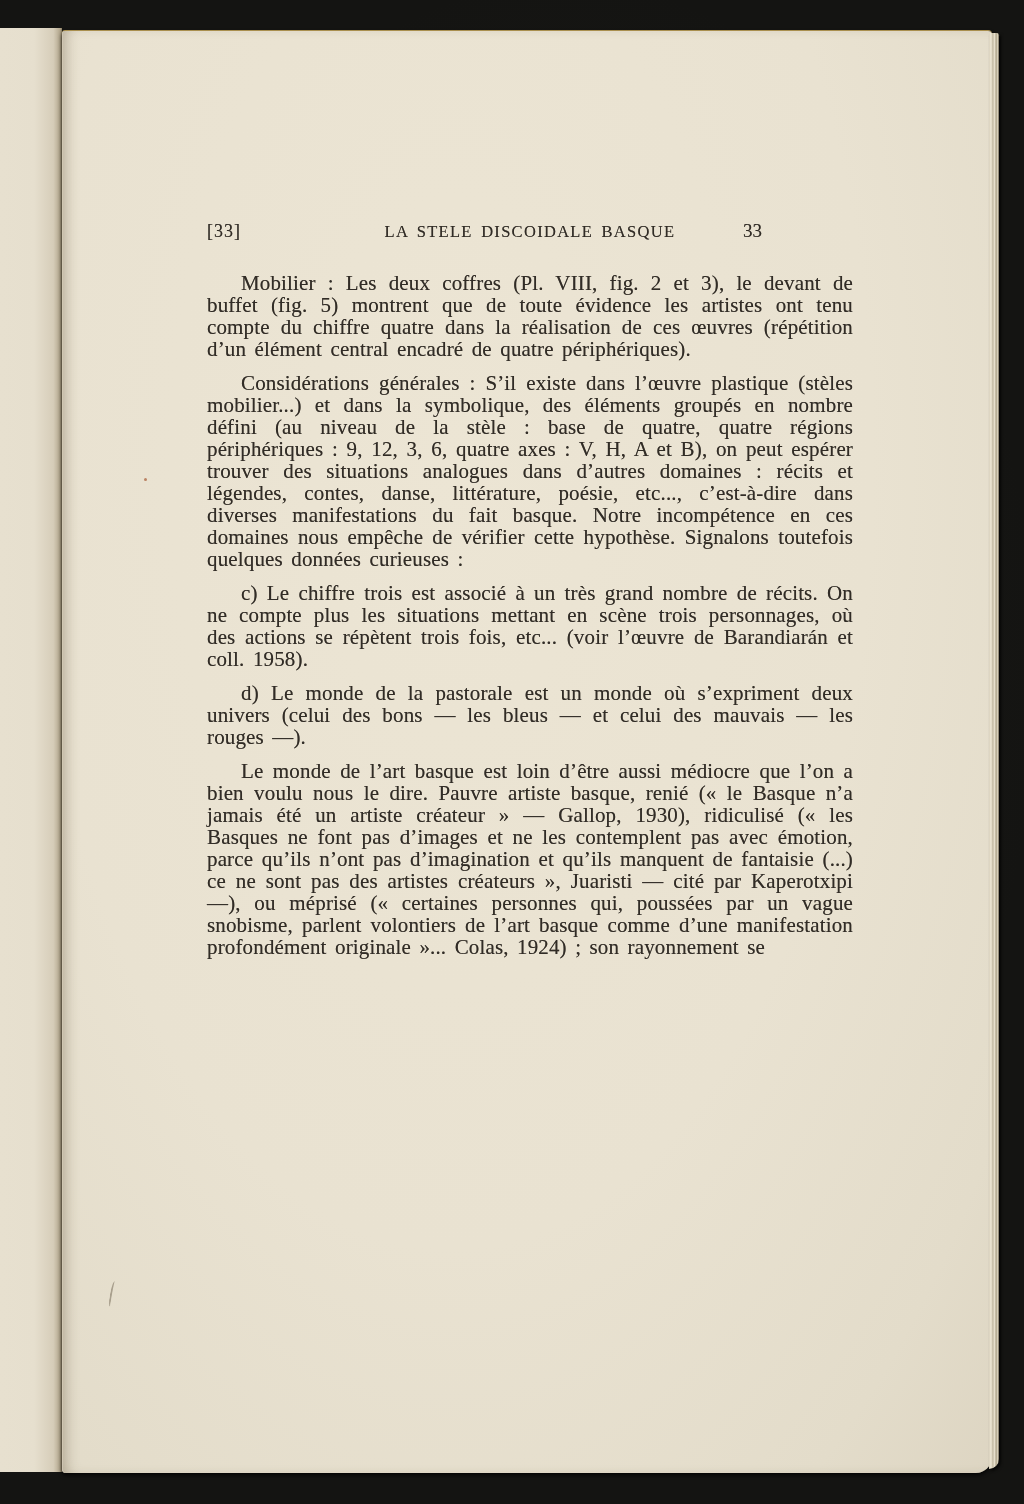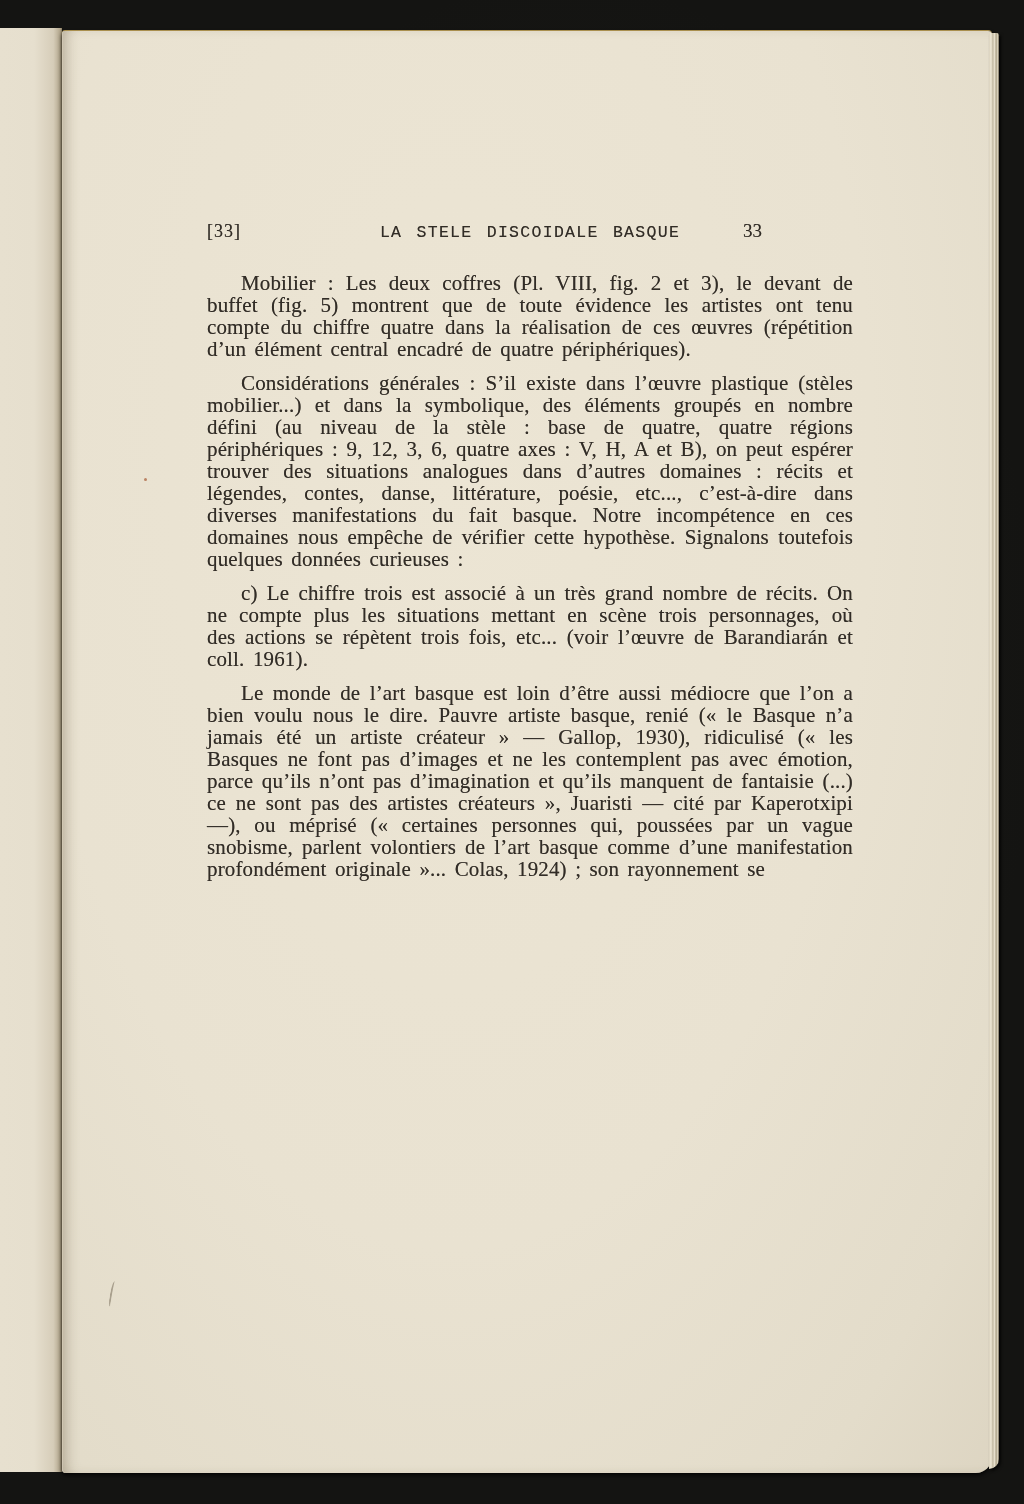--- a/index.html
+++ b/index.html
@@ -51,21 +51,21 @@
     color:#312c26;
     font-size:21px;line-height:22px;
     text-shadow:0 0 .4px rgba(49,44,38,.55);
     margin-top:24px;
   }
   .page-header{
     display:flex;align-items:baseline;height:22px;margin-bottom:30px;
     font-size:18px;
   }
   .hdr-left{width:110px;letter-spacing:1px;}
-  .hdr-title{flex:1;text-align:center;font-size:16.5px;letter-spacing:1.3px;word-spacing:3px;font-family:Liberation Mono, monospace;}
+  .hdr-title{flex:1;text-align:center;font-size:16.5px;letter-spacing:1.3px;word-spacing:3px;}
   .hdr-num{width:110px;text-align:left;padding-right:26px;box-sizing:border-box;font-size:19px;}
   p.par{
     margin:0 0 12px 0;
     text-indent:34px;
     text-align:justify;
     word-spacing:3px;
     letter-spacing:.15px;
   }
   p.par .lead{}
   p.conclusion{margin-top:36px;}
@@ -89,21 +89,22 @@
         <span class="hdr-title">LA STELE DISCOIDALE BASQUE</span>
         <span class="hdr-num">33</span>
       </div>
 
       <p class="par"><span class="lead">Mobilier : </span><span>Les deux coffres (Pl. VIII, fig. 2 et 3), le devant de buffet (fig. 5) montrent que de toute évidence les artistes ont tenu compte du chiffre quatre dans la réalisation de ces œuvres (répétition d’un élément central encadré de quatre périphériques).</span></p>
 
       <p class="par"><span class="lead">Considérations générales : </span><span>S’il existe dans l’œuvre plastique (stèles mobilier...) et dans la symbolique, des éléments groupés en nombre défini (au niveau de la stèle : base de quatre, quatre régions périphériques : 9, 12, 3, 6, quatre axes : V, H, A et B), on peut espérer trouver des situations analogues dans d’autres domaines : récits et légendes, contes, danse, littérature, poésie, etc..., c’est-à-dire dans diverses manifestations du fait basque. Notre incompétence en ces domaines nous empêche de vérifier cette hypothèse. Signalons toutefois quelques données curieuses :</span></p>
 
 
 
-      <p class="par"><span class="lead"></span><span>c) Le chiffre trois est associé à un très grand nombre de récits. On ne compte plus les situations mettant en scène trois personnages, où des actions se répètent trois fois, etc... (voir l’œuvre de Barandiarán et coll. 1961).</span></p>
+      <p class="par"><span class="lead"></span><span>c) Le chiffre trois est associé à un très grand nombre de récits. On ne compte plus les situations mettant en scène trois personnages, où des actions se répètent trois fois, etc... (voir l’œuvre de Barandiarán et coll. 1958).</span></p>
 
+      <p class="par"><span class="lead"></span><span>d) Le monde de la pastorale est un monde où s’expriment deux univers (celui des bons — les bleus — et celui des mauvais — les rouges —).</span></p>
 
 
       <p class="par"><span class="lead"></span><span>Le monde de l’art basque est loin d’être aussi médiocre que l’on a bien voulu nous le dire. Pauvre artiste basque, renié (« le Basque n’a jamais été un artiste créateur » — Gallop, 1930), ridiculisé (« les Basques ne font pas d’images et ne les contemplent pas avec émotion, parce qu’ils n’ont pas d’imagination et qu’ils manquent de fantaisie (...) ce ne sont pas des artistes créateurs », Juaristi — cité par Kaperotxipi —), ou méprisé (« certaines personnes qui, poussées par un vague snobisme, parlent volontiers de l’art basque comme d’une manifestation profondément originale »... Colas, 1924) ; son rayonnement se</span></p>
 
     </div>
   </div>
 </div>
 
 </body></html>

